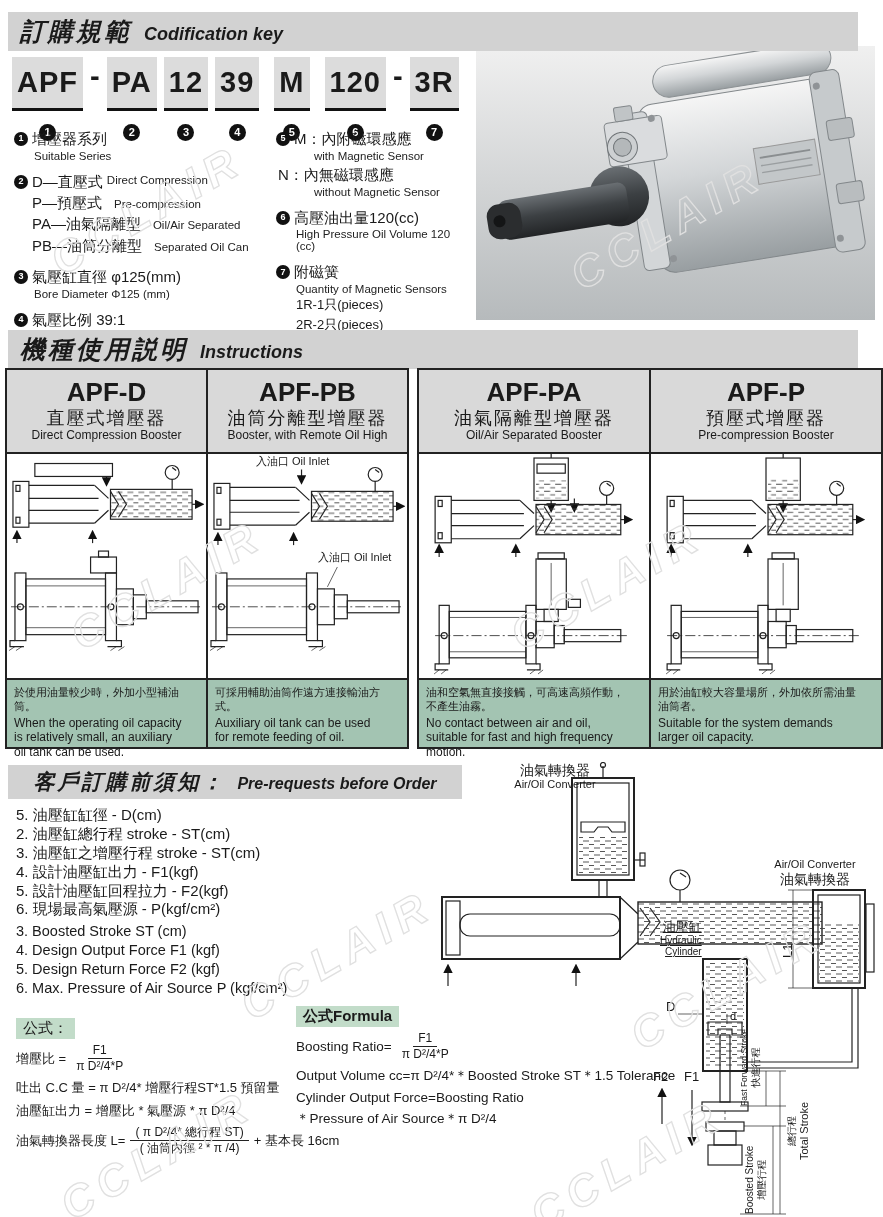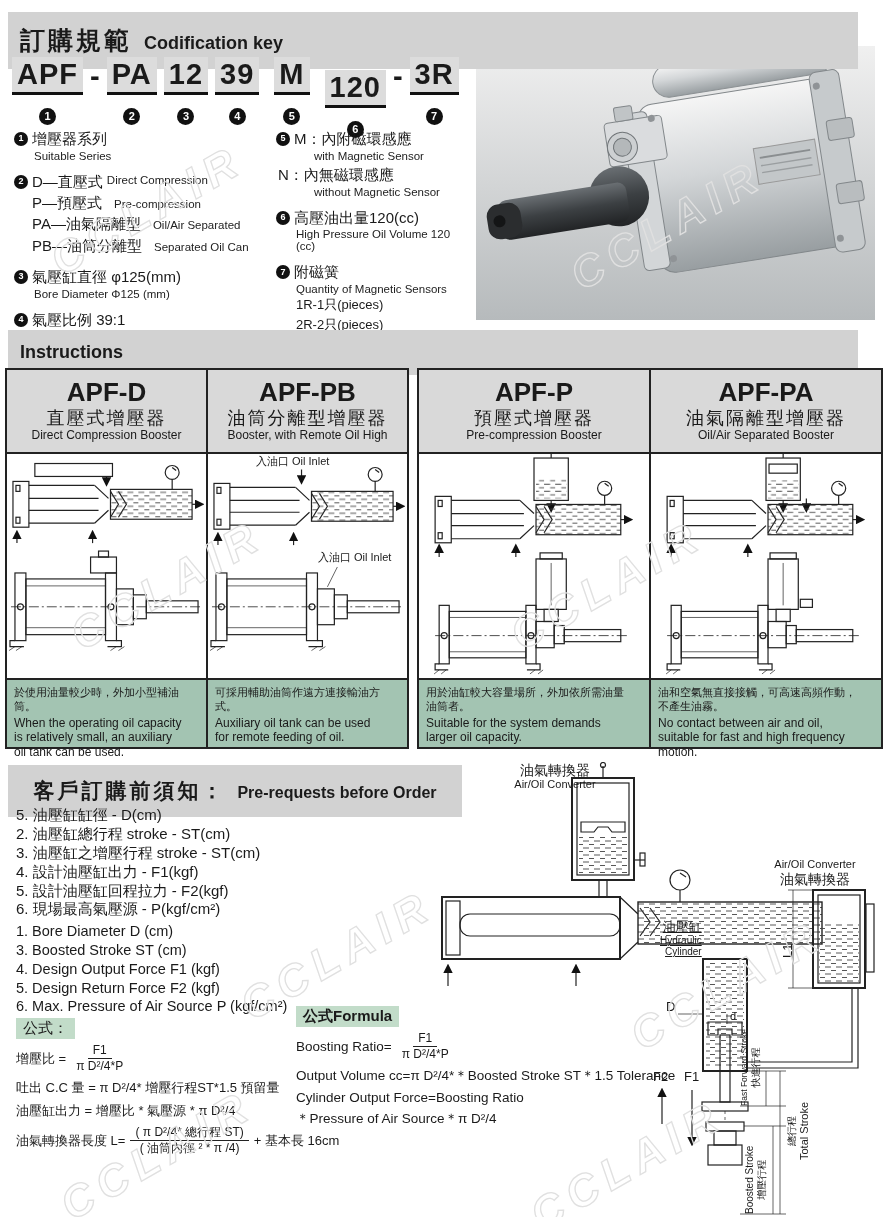--- a/index.html
+++ b/index.html
@@ -3,28 +3,28 @@
 <meta charset="utf-8">
 <style>
   html,body{margin:0;padding:0;background:#fff;}
   .page{position:relative;width:883px;height:1217px;background:#fff;overflow:hidden;
         font-family:"Liberation Sans","DejaVu Sans",sans-serif;color:#1a1a1a;}
   
   .wm{position:absolute;font-size:44px;font-weight:bold;font-style:italic;letter-spacing:8px;
       color:transparent;-webkit-text-stroke:1.3px #e0e0e0;transform:rotate(-30deg);
       pointer-events:none;white-space:nowrap;z-index:3;}
   
-  .hbar{position:absolute;background:#d2d2d2;display:flex;align-items:baseline;gap:12px;padding:12px 12px;z-index:2;}
+  .hbar{position:absolute;background:#d2d2d2;display:flex;align-items:baseline;gap:12px;padding:3px 12px;z-index:2;font-style:italic;}
   .hbar .bzh{font-size:25px;font-weight:bold;letter-spacing:3px;}
   .hbar .ben{font-size:18px;font-weight:bold;}
   
   .code-row{position:absolute;left:12px;top:57px;display:flex;align-items:flex-start;gap:7px;z-index:2;}
   .code-part{display:flex;flex-direction:column;align-items:center;gap:13px;}
   .code-box{background:#dcdcdc;border-bottom:3px solid #111;font-size:29px;font-weight:bold;
-            padding:0 5px;line-height:1.2;letter-spacing:1px;}
+            padding:8px 5px;line-height:1.2;letter-spacing:1px;}
   .code-dash{font-size:29px;font-weight:bold;line-height:1.2;margin-top:2px;}
   .ncirc{width:17px;height:17px;border-radius:50%;background:#111;color:#fff;font-size:11px;
          font-weight:bold;display:flex;align-items:center;justify-content:center;}
   
   .legend{position:absolute;left:14px;top:130px;width:458px;display:flex;z-index:2;}
   .leg-col-l{width:262px;}
   .leg-col-r{width:196px;}
   .leg-item{margin-bottom:11px;}
   .leg-head{display:flex;align-items:flex-start;gap:4px;font-size:15px;line-height:1.25;}
   .leg-head .ncirc{flex:0 0 auto;width:14px;height:14px;font-size:9px;margin-top:2px;}
@@ -126,21 +126,21 @@
       <div class="ncirc">3</div>
     </div>
     <div class="code-part">
       <div class="code-box">39</div>
       <div class="ncirc">4</div>
     </div>
     <div class="code-part" style="margin-left:8px;">
       <div class="code-box">M</div>
       <div class="ncirc">5</div>
     </div>
-    <div class="code-part" style="margin-left:8px;margin-top:13px;">
+    <div class="code-part" style="margin-left:8px;">
       <div class="code-box">120</div>
       <div class="ncirc">6</div>
     </div>
     <div class="code-dash">-</div>
     <div class="code-part">
       <div class="code-box">3R</div>
       <div class="ncirc">7</div>
     </div>
   </div>
 
@@ -261,20 +261,21 @@
         <circle cx="364" cy="60" r="3.5" fill="#8f9396"></circle>
         <circle cx="364" cy="214" r="3.5" fill="#8f9396"></circle>
         <circle cx="196" cy="208" r="3.5" fill="#8f9396"></circle>
         <rect x="368" y="96" width="26" height="20" rx="3" fill="#b9bdbf" stroke="#82878a"></rect>
         <rect x="368" y="160" width="26" height="20" rx="3" fill="#b9bdbf" stroke="#82878a"></rect>
       </g>
     </svg>
   </div>
 
   <div class="hbar" style="left:8px;top:330px;width:826px;">
+    <span class="bzh">機種使用説明</span>
     <span class="ben">Instructions</span>
   </div>
 
   <div class="inst-tables">
 
     <div class="inst-group">
 
       <div class="inst-col">
         <div class="col-head">
           <div class="col-model">APF-D</div>
@@ -370,74 +371,20 @@
           <div class="inlet-lbl" style="left:110px;top:96px;">入油口 Oil Inlet</div>
         </div>
         <div class="col-note">
           <div class="note-zh">可採用輔助油筒作遠方連接輸油方式。</div>
           <div class="note-en">Auxiliary oil tank can be used for remote feeding of oil.</div>
         </div>
       </div>
     </div>
 
     <div class="inst-group g2">
-
-      <div class="inst-col">
-        <div class="col-head">
-          <div class="col-model">APF-P</div>
-          <div class="col-zh">預壓式增壓器</div>
-          <div class="col-en">Pre-compression Booster</div>
-        </div>
-        <div class="col-body">
-          <svg viewBox="0 0 200 222" preserveAspectRatio="xMidYMid meet">
-            <rect x="100" y="4" width="34" height="42" class="ln"></rect>
-            <rect x="102" y="24" width="30" height="20" fill="url(#oil)" stroke="none"></rect>
-            <line x1="117" y1="0" x2="117" y2="4" class="ln"></line>
-            <line x1="117" y1="46" x2="117" y2="56" class="ln" marker-end="url(#ar)"></line>
-            <rect x="2" y="42" width="16" height="46" class="ln"></rect>
-            <rect x="5" y="46" width="4" height="6" class="ln"></rect>
-            <rect x="5" y="78" width="4" height="6" class="ln"></rect>
-            <line x1="18" y1="46" x2="86" y2="46" class="ln"></line>
-            <line x1="18" y1="84" x2="86" y2="84" class="ln"></line>
-            <line x1="18" y1="59" x2="90" y2="59" class="ln"></line>
-            <line x1="18" y1="71" x2="90" y2="71" class="ln"></line>
-            <path d="M86 46 L100 59 M86 84 L100 71" class="ln"></path>
-            <path d="M102 52 l8 13 l-8 13 M110 52 l8 13 l-8 13" class="ln"></path>
-            <rect x="102" y="50" width="84" height="30" fill="url(#oil)" stroke="#222" stroke-width="1.2"></rect>
-            <line x1="186" y1="65" x2="196" y2="65" class="ln" marker-end="url(#ar)"></line>
-            <circle cx="170" cy="34" r="7" class="ln"></circle>
-            <line x1="170" y1="29" x2="174" y2="32" class="ln"></line>
-            <line x1="170" y1="41" x2="170" y2="50" class="ln"></line>
-            <line x1="6" y1="102" x2="6" y2="91" class="ln" marker-end="url(#ar)"></line>
-            <line x1="82" y1="102" x2="82" y2="91" class="ln" marker-end="url(#ar)"></line>
-            <rect x="106" y="98" width="22" height="6" class="ln"></rect>
-            <rect x="102" y="104" width="30" height="50" class="ln"></rect>
-            <line x1="117" y1="108" x2="117" y2="150" class="lnt"></line>
-            <rect x="110" y="154" width="14" height="12" class="ln"></rect>
-            <rect x="6" y="150" width="10" height="58" class="ln"></rect>
-            <rect x="92" y="150" width="10" height="58" class="ln"></rect>
-            <rect x="16" y="156" width="76" height="46" class="ln"></rect>
-            <line x1="16" y1="162" x2="92" y2="162" class="lnt"></line>
-            <line x1="16" y1="196" x2="92" y2="196" class="lnt"></line>
-            <rect x="102" y="166" width="18" height="26" class="ln"></rect>
-            <rect x="120" y="170" width="10" height="18" class="ln"></rect>
-            <rect x="130" y="174" width="56" height="12" class="ln"></rect>
-            <line x1="2" y1="180" x2="192" y2="180" class="cl"></line>
-            <circle cx="11" cy="180" r="3" class="ln"></circle>
-            <circle cx="97" cy="180" r="3" class="ln"></circle>
-            <path d="M6 208 h-4 v6 h13" class="ln"></path>
-            <path d="M102 208 h4 v6 h-13" class="ln"></path>
-            <path d="M1 218 l5 -4 M8 218 l5 -4 M96 218 l5 -4 M104 218 l5 -4" class="lnt"></path>
-          </svg>
-        </div>
-        <div class="col-note">
-          <div class="note-zh">用於油缸較大容量場所，外加依所需油量油筒者。</div>
-          <div class="note-en">Suitable for the system demands larger oil capacity.</div>
-        </div>
-      </div>
 
       <div class="inst-col">
         <div class="col-head">
           <div class="col-model">APF-PA</div>
           <div class="col-zh">油氣隔離型增壓器</div>
           <div class="col-en">Oil/Air Separated Booster</div>
         </div>
         <div class="col-body">
           <svg viewBox="0 0 200 222" preserveAspectRatio="xMidYMid meet">
             <rect x="100" y="4" width="34" height="42" class="ln"></rect>
@@ -481,38 +428,91 @@
             <path d="M6 208 h-4 v6 h13" class="ln"></path>
             <path d="M102 208 h4 v6 h-13" class="ln"></path>
             <path d="M1 218 l5 -4 M8 218 l5 -4 M96 218 l5 -4 M104 218 l5 -4" class="lnt"></path>
           </svg>
         </div>
         <div class="col-note">
           <div class="note-zh">油和空氣無直接接觸，可高速高頻作動，不產生油霧。</div>
           <div class="note-en">No contact between air and oil, suitable for fast and high frequency motion.</div>
         </div>
       </div>
+
+      <div class="inst-col">
+        <div class="col-head">
+          <div class="col-model">APF-P</div>
+          <div class="col-zh">預壓式增壓器</div>
+          <div class="col-en">Pre-compression Booster</div>
+        </div>
+        <div class="col-body">
+          <svg viewBox="0 0 200 222" preserveAspectRatio="xMidYMid meet">
+            <rect x="100" y="4" width="34" height="42" class="ln"></rect>
+            <rect x="102" y="24" width="30" height="20" fill="url(#oil)" stroke="none"></rect>
+            <line x1="117" y1="0" x2="117" y2="4" class="ln"></line>
+            <line x1="117" y1="46" x2="117" y2="56" class="ln" marker-end="url(#ar)"></line>
+            <rect x="2" y="42" width="16" height="46" class="ln"></rect>
+            <rect x="5" y="46" width="4" height="6" class="ln"></rect>
+            <rect x="5" y="78" width="4" height="6" class="ln"></rect>
+            <line x1="18" y1="46" x2="86" y2="46" class="ln"></line>
+            <line x1="18" y1="84" x2="86" y2="84" class="ln"></line>
+            <line x1="18" y1="59" x2="90" y2="59" class="ln"></line>
+            <line x1="18" y1="71" x2="90" y2="71" class="ln"></line>
+            <path d="M86 46 L100 59 M86 84 L100 71" class="ln"></path>
+            <path d="M102 52 l8 13 l-8 13 M110 52 l8 13 l-8 13" class="ln"></path>
+            <rect x="102" y="50" width="84" height="30" fill="url(#oil)" stroke="#222" stroke-width="1.2"></rect>
+            <line x1="186" y1="65" x2="196" y2="65" class="ln" marker-end="url(#ar)"></line>
+            <circle cx="170" cy="34" r="7" class="ln"></circle>
+            <line x1="170" y1="29" x2="174" y2="32" class="ln"></line>
+            <line x1="170" y1="41" x2="170" y2="50" class="ln"></line>
+            <line x1="6" y1="102" x2="6" y2="91" class="ln" marker-end="url(#ar)"></line>
+            <line x1="82" y1="102" x2="82" y2="91" class="ln" marker-end="url(#ar)"></line>
+            <rect x="106" y="98" width="22" height="6" class="ln"></rect>
+            <rect x="102" y="104" width="30" height="50" class="ln"></rect>
+            <line x1="117" y1="108" x2="117" y2="150" class="lnt"></line>
+            <rect x="110" y="154" width="14" height="12" class="ln"></rect>
+            <rect x="6" y="150" width="10" height="58" class="ln"></rect>
+            <rect x="92" y="150" width="10" height="58" class="ln"></rect>
+            <rect x="16" y="156" width="76" height="46" class="ln"></rect>
+            <line x1="16" y1="162" x2="92" y2="162" class="lnt"></line>
+            <line x1="16" y1="196" x2="92" y2="196" class="lnt"></line>
+            <rect x="102" y="166" width="18" height="26" class="ln"></rect>
+            <rect x="120" y="170" width="10" height="18" class="ln"></rect>
+            <rect x="130" y="174" width="56" height="12" class="ln"></rect>
+            <line x1="2" y1="180" x2="192" y2="180" class="cl"></line>
+            <circle cx="11" cy="180" r="3" class="ln"></circle>
+            <circle cx="97" cy="180" r="3" class="ln"></circle>
+            <path d="M6 208 h-4 v6 h13" class="ln"></path>
+            <path d="M102 208 h4 v6 h-13" class="ln"></path>
+            <path d="M1 218 l5 -4 M8 218 l5 -4 M96 218 l5 -4 M104 218 l5 -4" class="lnt"></path>
+          </svg>
+        </div>
+        <div class="col-note">
+          <div class="note-zh">用於油缸較大容量場所，外加依所需油量油筒者。</div>
+          <div class="note-en">Suitable for the system demands larger oil capacity.</div>
+        </div>
+      </div>
     </div>
   </div>
 
   <div class="hbar" style="left:8px;top:765px;width:430px;justify-content:center;">
     <span class="bzh" style="font-size:21px;">客戶訂購前須知：</span>
     <span class="ben" style="font-size:16px;">Pre-requests before Order</span>
   </div>
 
   <div class="list-zh">
     <div>5. 油壓缸缸徑 - D(cm)</div>
     <div>2. 油壓缸總行程 stroke - ST(cm)</div>
     <div>3. 油壓缸之增壓行程 stroke - ST(cm)</div>
     <div>4. 設計油壓缸出力 - F1(kgf)</div>
     <div>5. 設計油壓缸回程拉力 - F2(kgf)</div>
     <div>6. 現場最高氣壓源 - P(kgf/cm²)</div>
   </div>
   <div class="list-en">
-    <div>1. Bore Diameter D (cm)</div>
     <div>3. Boosted Stroke ST (cm)</div>
     <div>4. Design Output Force F1 (kgf)</div>
     <div>5. Design Return Force F2 (kgf)</div>
     <div>6. Max. Pressure of Air Source P (kgf/cm²)</div>
   </div>
 
   <div class="formula-zh">
     <span class="flabel">公式：</span>
     <div class="f-line">
       <span>增壓比 =</span>

